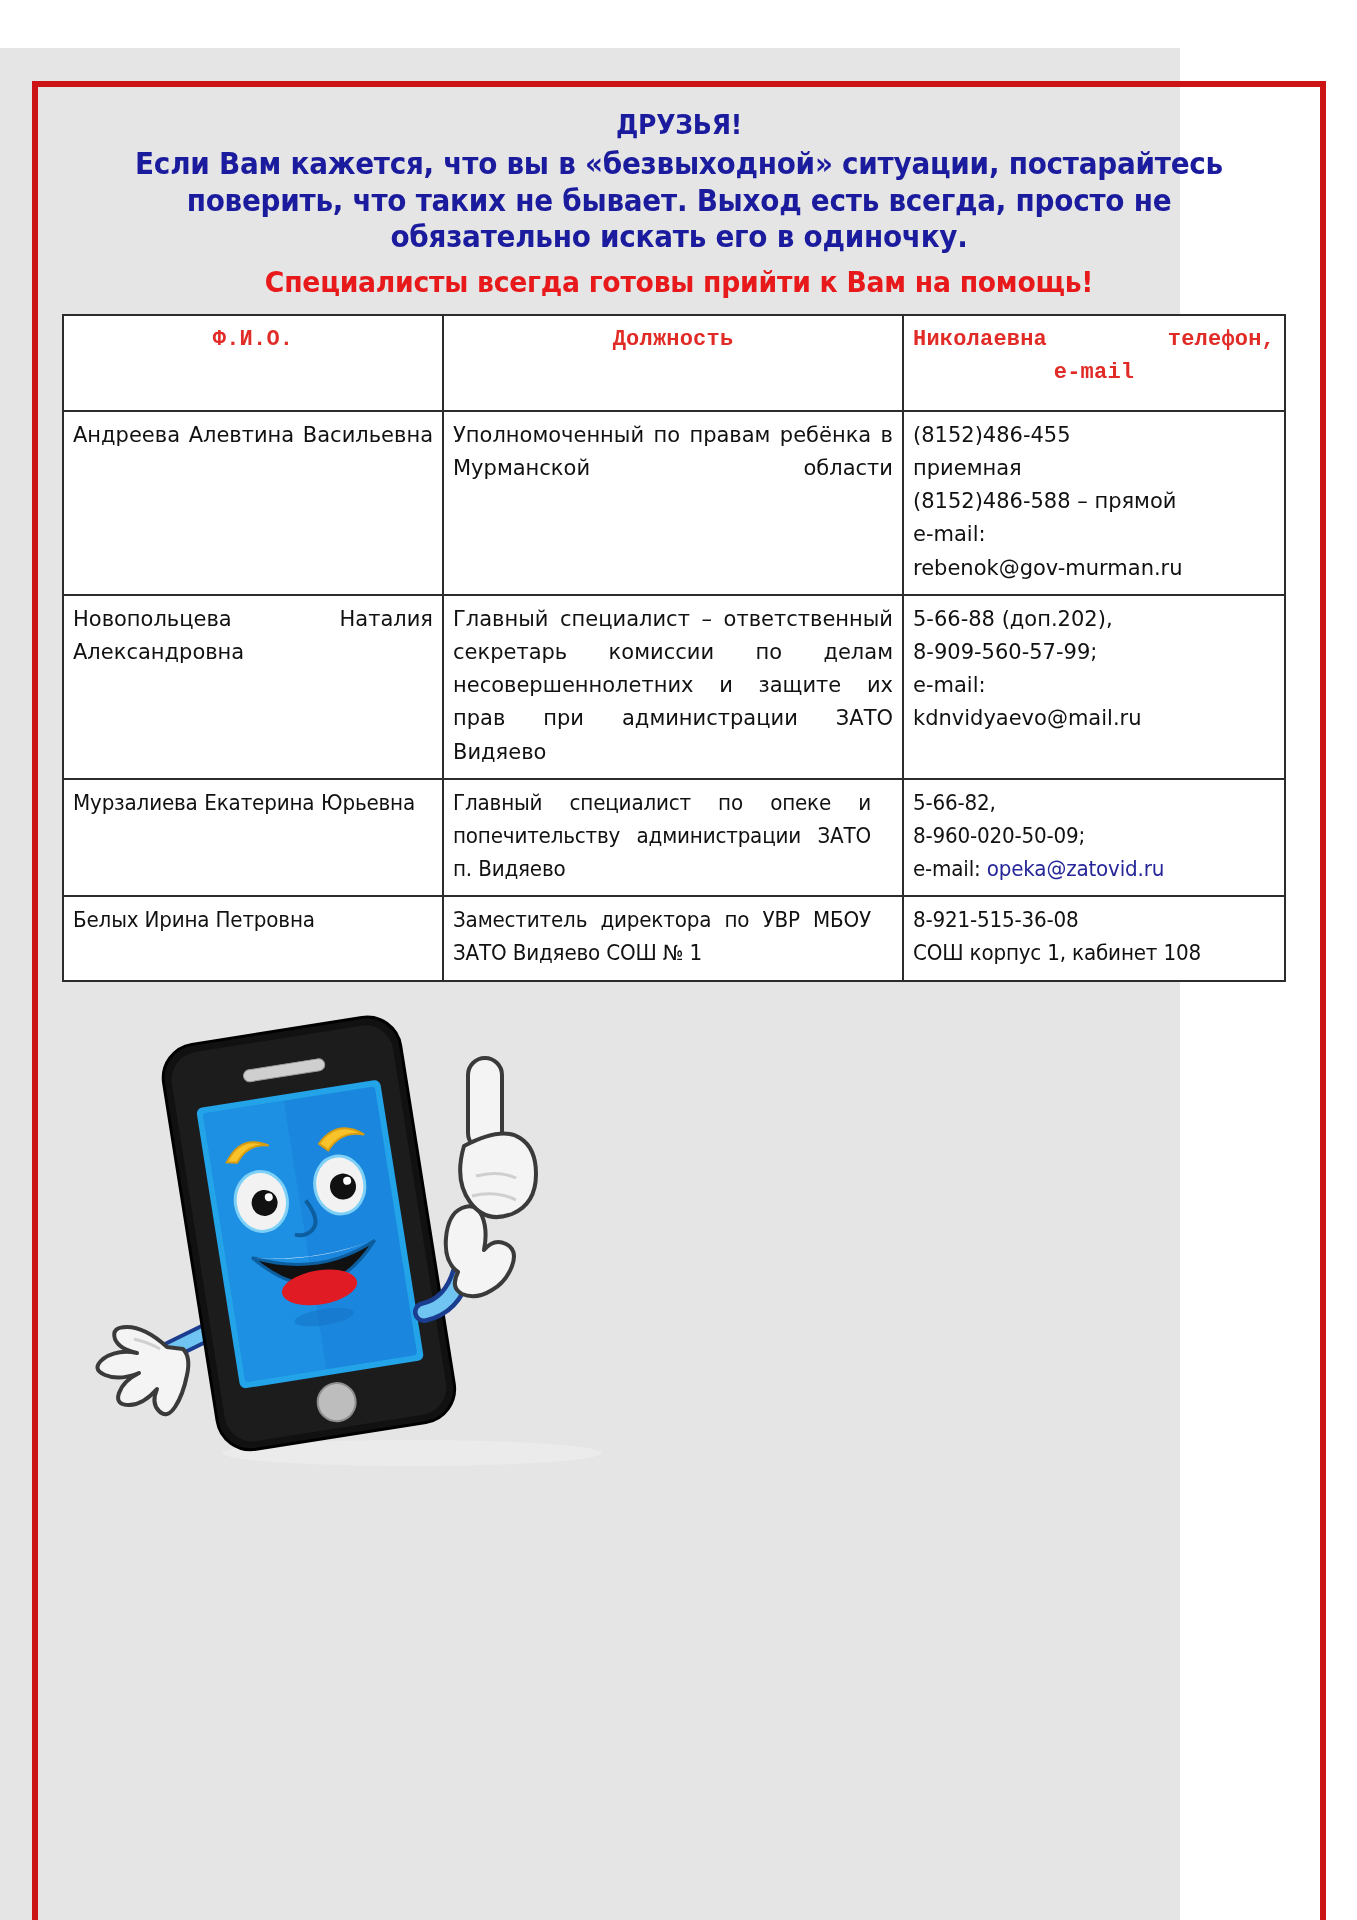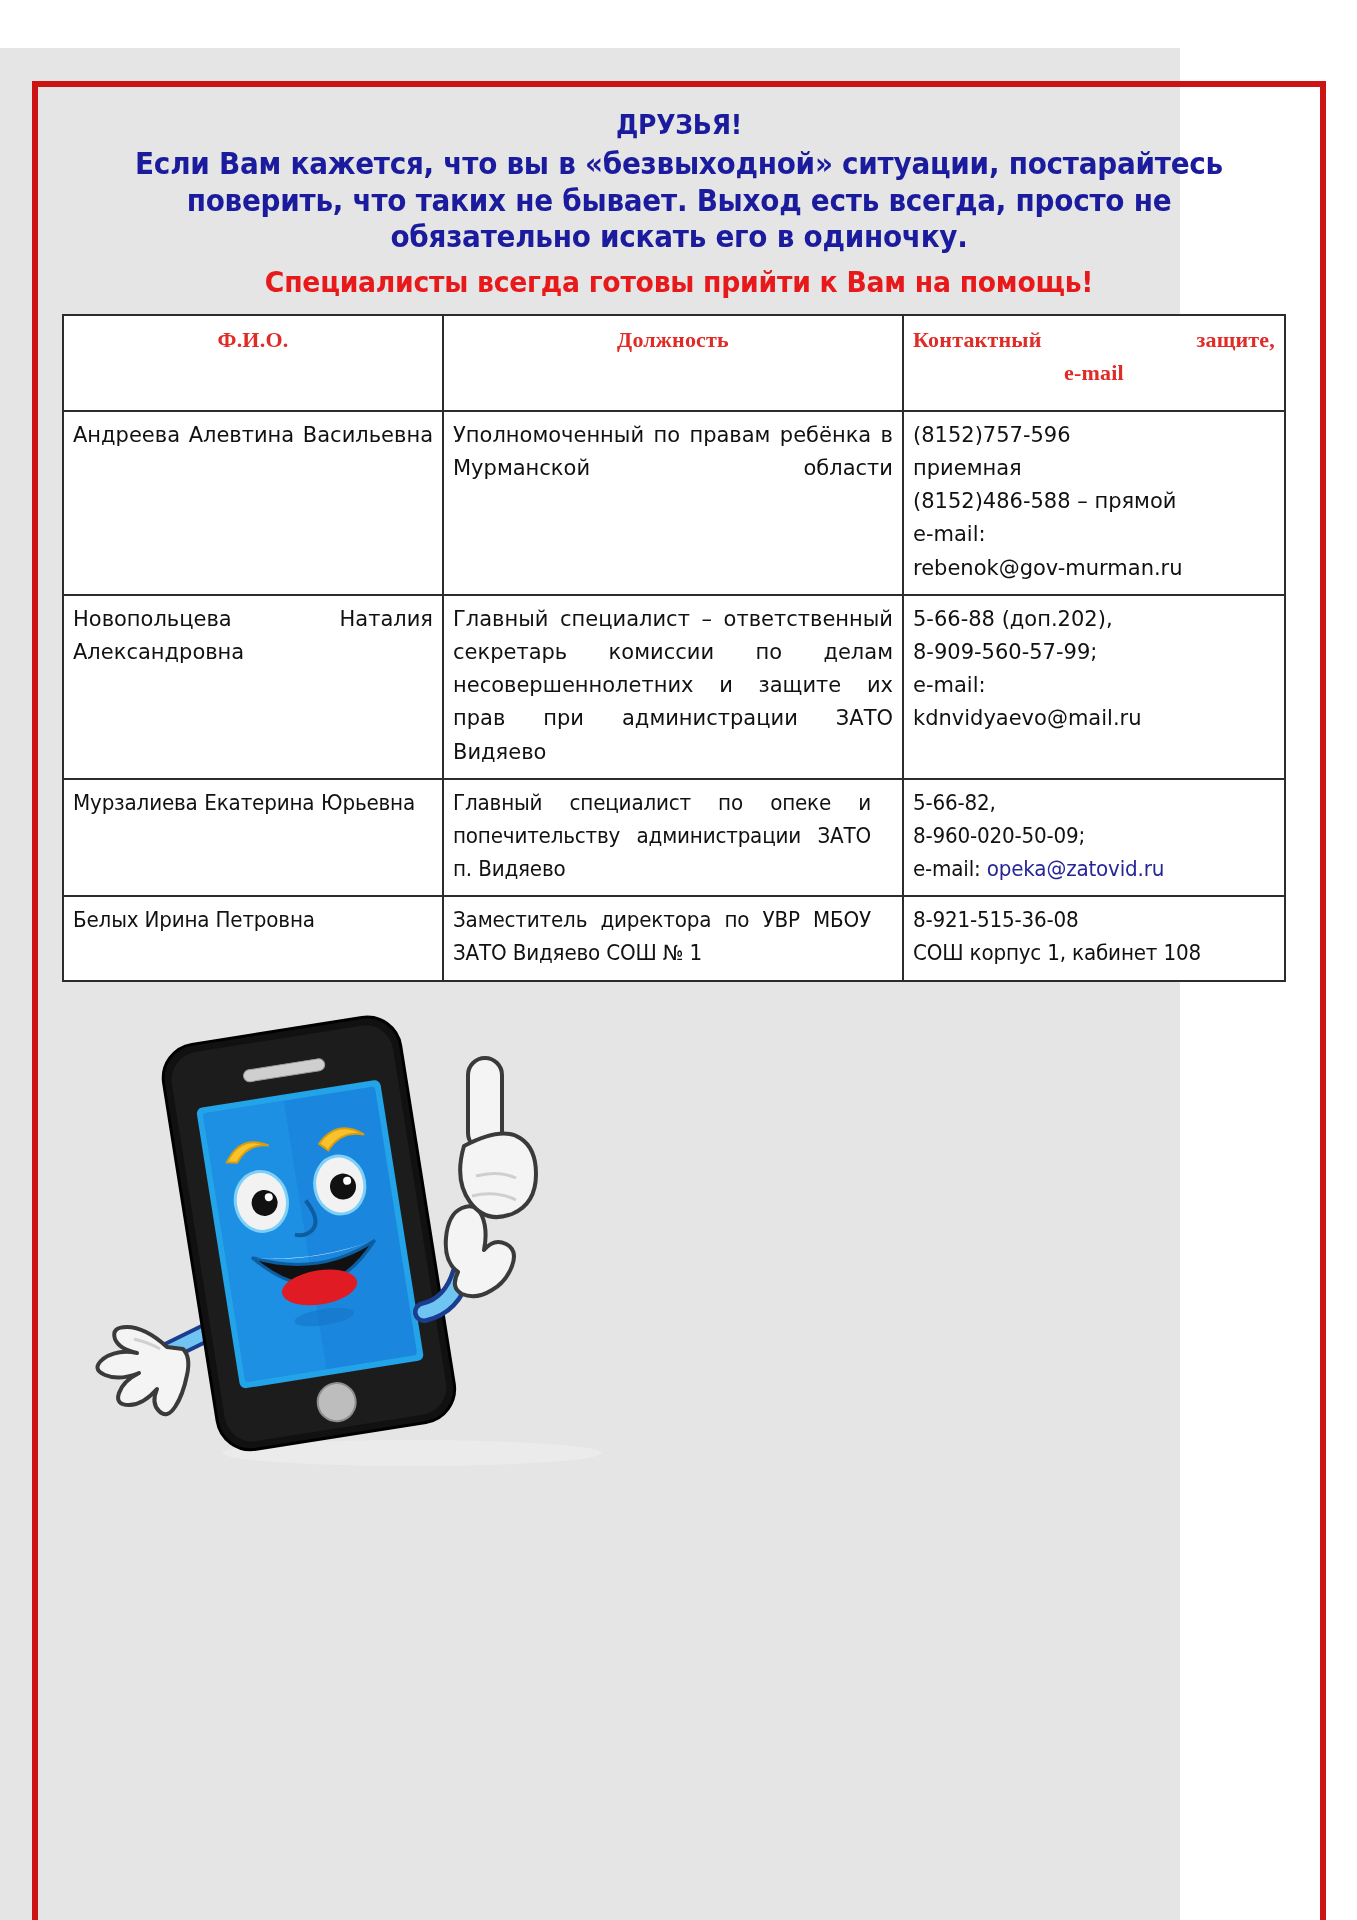--- a/index.html
+++ b/index.html
@@ -92,21 +92,21 @@
   col.c3 { width: 382px; }
 
   thead th {
     height: 96px;
     vertical-align: top;
   }
   .th-text {
     color: #e02b26;
     font-weight: bold;
     font-size: 22px;
-    font-family: Liberation Serif, serif;
+    font-family: Liberation Mono, monospace;
     line-height: 1.5;
     letter-spacing: 0.2px;
   }
   .th-center { text-align: center; }
   .th-just {
     text-align: justify;
     text-align-last: justify;
   }
 
   
@@ -204,36 +204,36 @@
       </colgroup>
       <thead>
         <tr>
           <th>
             <div class="th-text th-center">Ф.И.О.</div>
           </th>
           <th>
             <div class="th-text th-center">Должность</div>
           </th>
           <th>
-            <div class="th-text th-just">Контактный защите,</div>
+            <div class="th-text th-just">Николаевна телефон,</div>
             <div class="th-text line2">e-mail</div>
           </th>
         </tr>
       </thead>
       <tbody>
 
         <tr>
           <td>
             <div class="cell jfull">Андреева Алевтина Васильевна</div>
           </td>
           <td>
             <div class="cell jfull">Уполномоченный по правам ребёнка в Мурманской области</div>
           </td>
           <td>
-            <div class="cell jfull">(8152)757-596</div>
+            <div class="cell jfull">(8152)486-455</div>
             <div class="cell">приемная</div>
             <div class="cell">(8152)486-588 – прямой</div>
             <div class="cell">e-mail:</div>
             <div class="cell mail">rebenok@gov-murman.ru</div>
           </td>
         </tr>
 
         <tr>
           <td>
             <div class="cell jfull">Новопольцева Наталия Александровна</div>

